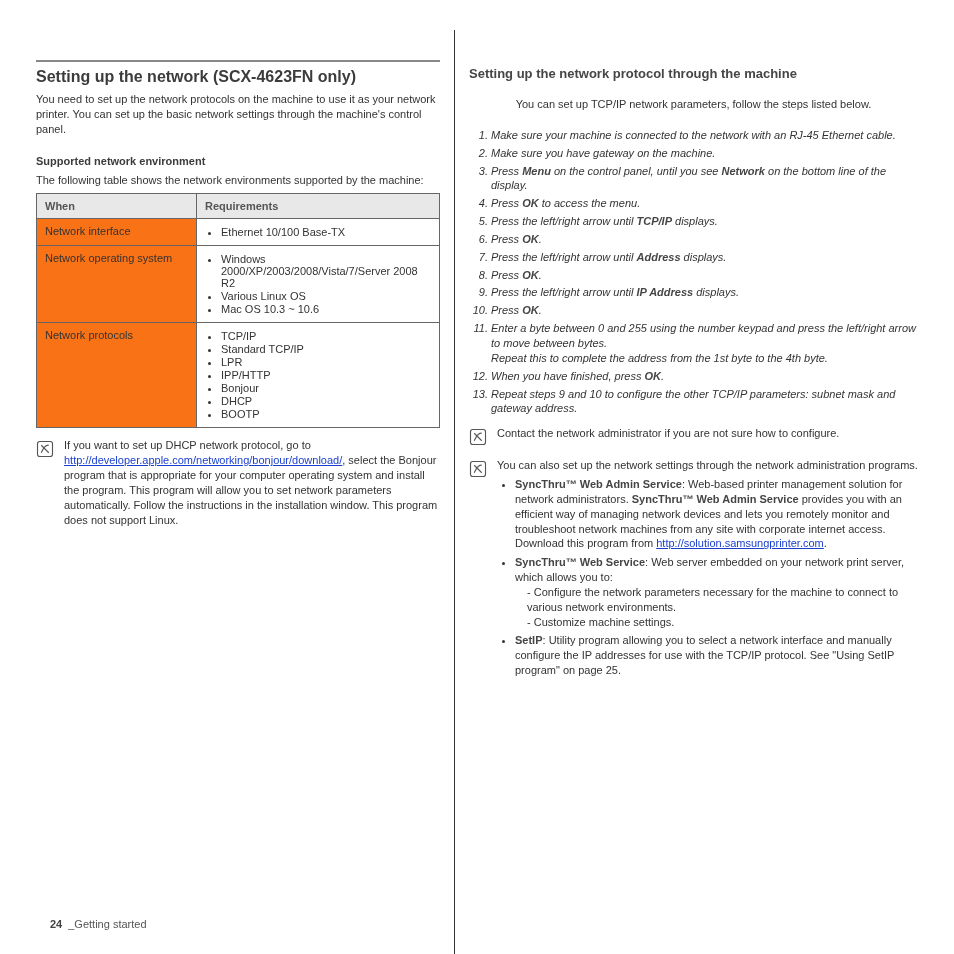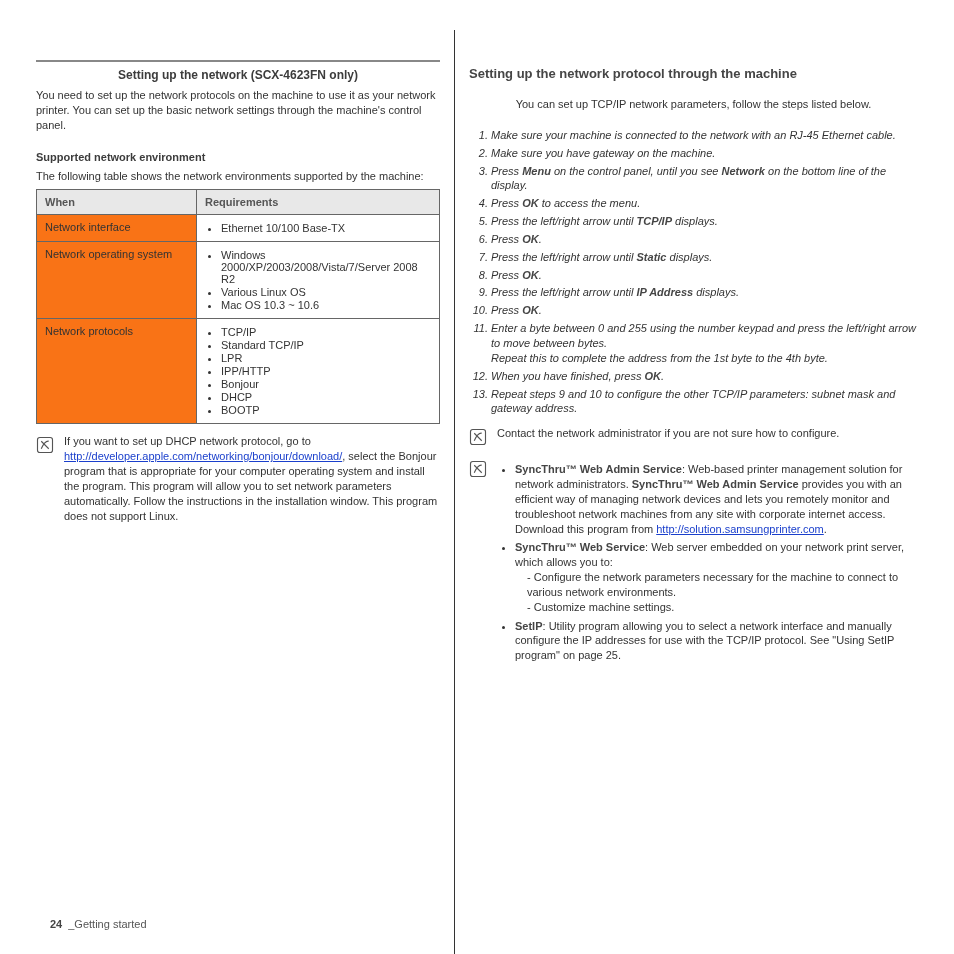--- a/index.html
+++ b/index.html
@@ -25,26 +25,25 @@
     flex: 0 0 404px;
   }
   .col-right {
     flex: 1;
     padding-left: 14px;
     border-left: 1px solid #333;
     min-height: 940px;
   }
   .heading-bold {
     font-weight: bold;
-    font-size: 12px;
+    font-size: 16px;
     color: #3c3c3c;
     margin: 30px 0 4px 0;
     padding-top: 6px;
     border-top: 2px solid #888;
-    text-align: center;
   }
   .col-left p { margin: 6px 0; line-height: 1.35; }
   .subhead {
     font-weight: bold;
     font-size: 11px;
     color: #3c3c3c;
     margin-top: 18px;
     margin-bottom: 4px;
   }
   table.env {
@@ -196,21 +195,21 @@
         <li>
           <span>Press </span><span class="bold-inline">OK</span><span> to access the menu.</span>
         </li>
         <li>
           <span>Press the left/right arrow until </span><span class="bold-inline">TCP/IP</span><span> displays.</span>
         </li>
         <li>
           <span>Press </span><span class="bold-inline">OK</span><span>.</span>
         </li>
         <li>
-          <span>Press the left/right arrow until </span><span class="bold-inline">Static</span><span> displays.</span>
+          <span>Press the left/right arrow until </span><span class="bold-inline">Address</span><span> displays.</span>
         </li>
         <li>
           <span>Press </span><span class="bold-inline">OK</span><span>.</span>
         </li>
         <li>
           <span>Press the left/right arrow until </span><span class="bold-inline">IP Address</span><span> displays.</span>
         </li>
         <li>
           <span>Press </span><span class="bold-inline">OK</span><span>.</span>
         </li>
@@ -235,20 +234,21 @@
       </div>
 
       <div class="note">
         <div class="icon">
           <svg class="note-icon" viewBox="0 0 24 24">
               <rect x="2" y="2" width="20" height="20" rx="3" fill="#fff" stroke="#555" stroke-width="1.5"></rect>
               <path d="M7 7 L17 17 M7 17 Q12 6 17 7" fill="none" stroke="#555" stroke-width="1.5"></path>
             </svg>
         </div>
         <div class="body">
+          <div>You can also set up the network settings through the network administration programs.</div>
           <ul class="subbullets">
             <li>
               <span class="bold-inline">SyncThru™ Web Admin Service</span><span>: Web-based printer management solution for network administrators. </span><span class="bold-inline">SyncThru™ Web Admin Service</span><span> provides you with an efficient way of managing network devices and lets you remotely monitor and troubleshoot network machines from any site with corporate internet access. Download this program from </span><a class="link">http://solution.samsungprinter.com</a><span>.</span>
             </li>
             <li>
               <span class="bold-inline">SyncThru™ Web Service</span><span>: Web server embedded on your network print server, which allows you to:</span>
               <div class="dash">- Configure the network parameters necessary for the machine to connect to various network environments.</div>
               <div class="dash">- Customize machine settings.</div>
             </li>
             <li>

